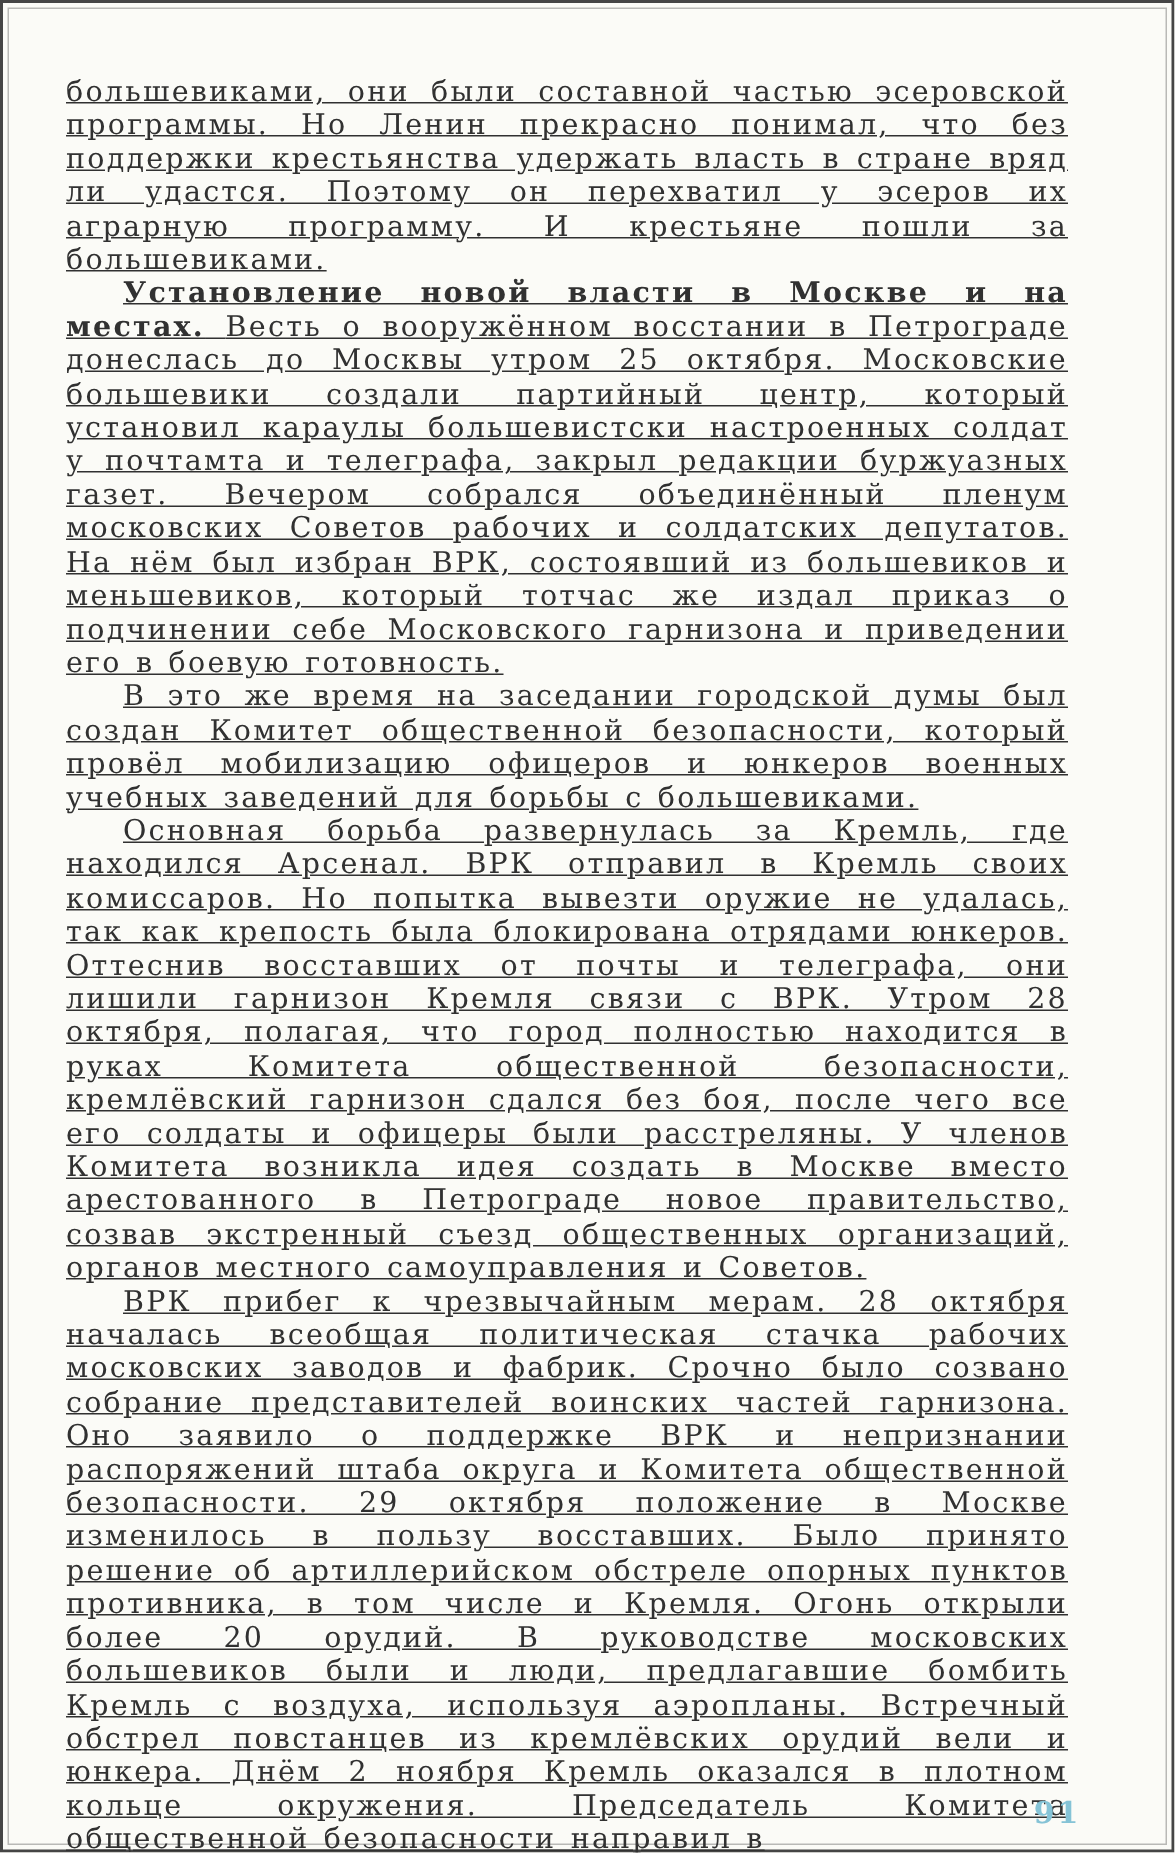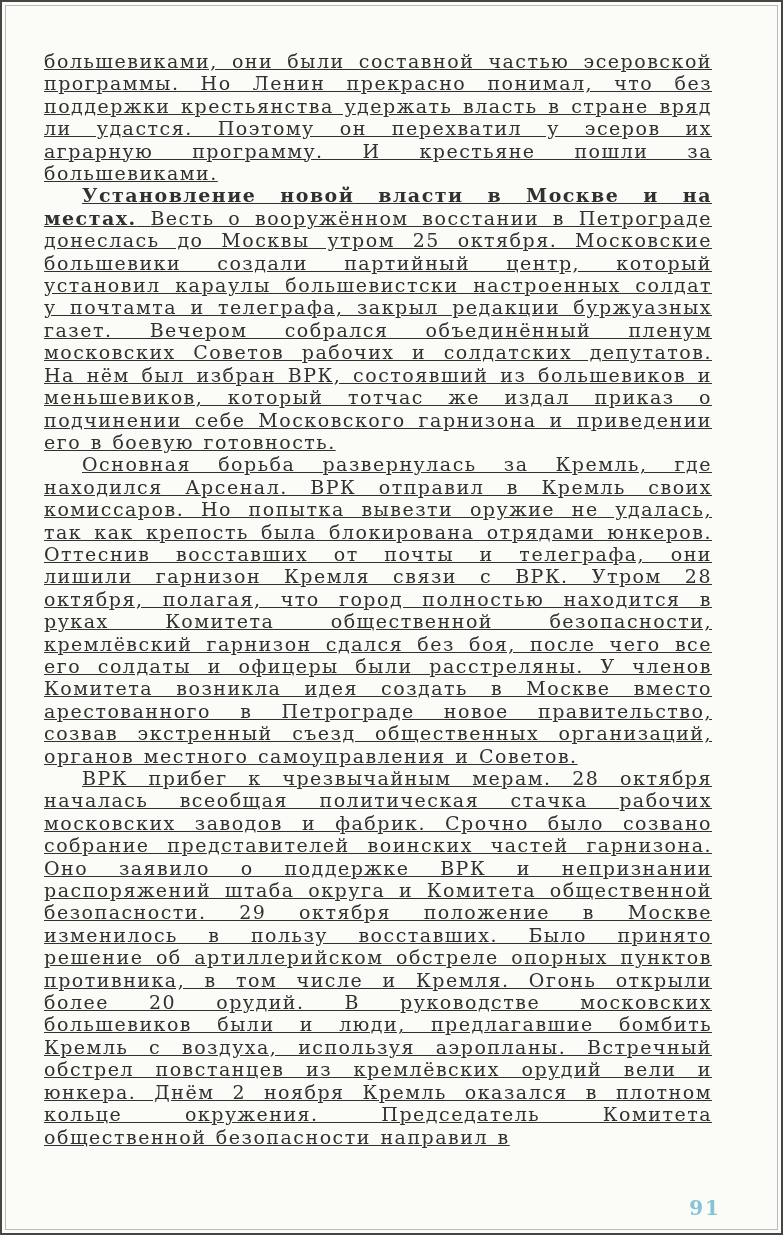--- a/index.html
+++ b/index.html
@@ -57,17 +57,18 @@
 </style>
 </head>
 <body>
 
 <div class="outer-edge"></div>
 <div class="page-frame"></div>
 
 <div class="text-block">
   <p class="no-indent"><span>большевиками, они были составной частью эсеровской программы. Но Ленин прекрасно понимал, что без поддержки крестьянства удержать власть в стране вряд ли удастся. Поэтому он перехватил у эсеров их аграрную программу. И крестьяне пошли за большевиками.</span></p>
   <p><span class="run-in">Установление новой власти в Москве и на местах.</span> <span>Весть о вооружённом восстании в Петрограде донеслась до Москвы утром 25 октября. Московские большевики создали партийный центр, который установил караулы большевистски настроенных солдат у почтамта и телеграфа, закрыл редакции буржуазных газет. Вечером собрался объединённый пленум московских Советов рабочих и солдатских депутатов. На нём был избран ВРК, состоявший из большевиков и меньшевиков, который тотчас же издал приказ о подчинении себе Московского гарнизона и приведении его в боевую готовность.</span></p>
+  <p><span>В это же время на заседании городской думы был создан Комитет общественной безопасности, который провёл мобилизацию офицеров и юнкеров военных учебных заведений для борьбы с большевиками.</span></p>
   <p><span>Основная борьба развернулась за Кремль, где находился Арсенал. ВРК отправил в Кремль своих комиссаров. Но попытка вывезти оружие не удалась, так как крепость была блокирована отрядами юнкеров. Оттеснив восставших от почты и телеграфа, они лишили гарнизон Кремля связи с ВРК. Утром 28 октября, полагая, что город полностью находится в руках Комитета общественной безопасности, кремлёвский гарнизон сдался без боя, после чего все его солдаты и офицеры были расстреляны. У членов Комитета возникла идея создать в Москве вместо арестованного в Петрограде новое правительство, созвав экстренный съезд общественных организаций, органов местного самоуправления и Советов.</span></p>
   <p><span>ВРК прибег к чрезвычайным мерам. 28 октября началась всеобщая политическая стачка рабочих московских заводов и фабрик. Срочно было созвано собрание представителей воинских частей гарнизона. Оно заявило о поддержке ВРК и непризнании распоряжений штаба округа и Комитета общественной безопасности. 29 октября положение в Москве изменилось в пользу восставших. Было принято решение об артиллерийском обстреле опорных пунктов противника, в том числе и Кремля. Огонь открыли более 20 орудий. В руководстве московских большевиков были и люди, предлагавшие бомбить Кремль с воздуха, используя аэропланы. Встречный обстрел повстанцев из кремлёвских орудий вели и юнкера. Днём 2 ноября Кремль оказался в плотном кольце окружения. Председатель Комитета общественной безопасности направил в</span></p>
 </div>
 
 <div class="page-number">91</div>
 
 </body></html>

